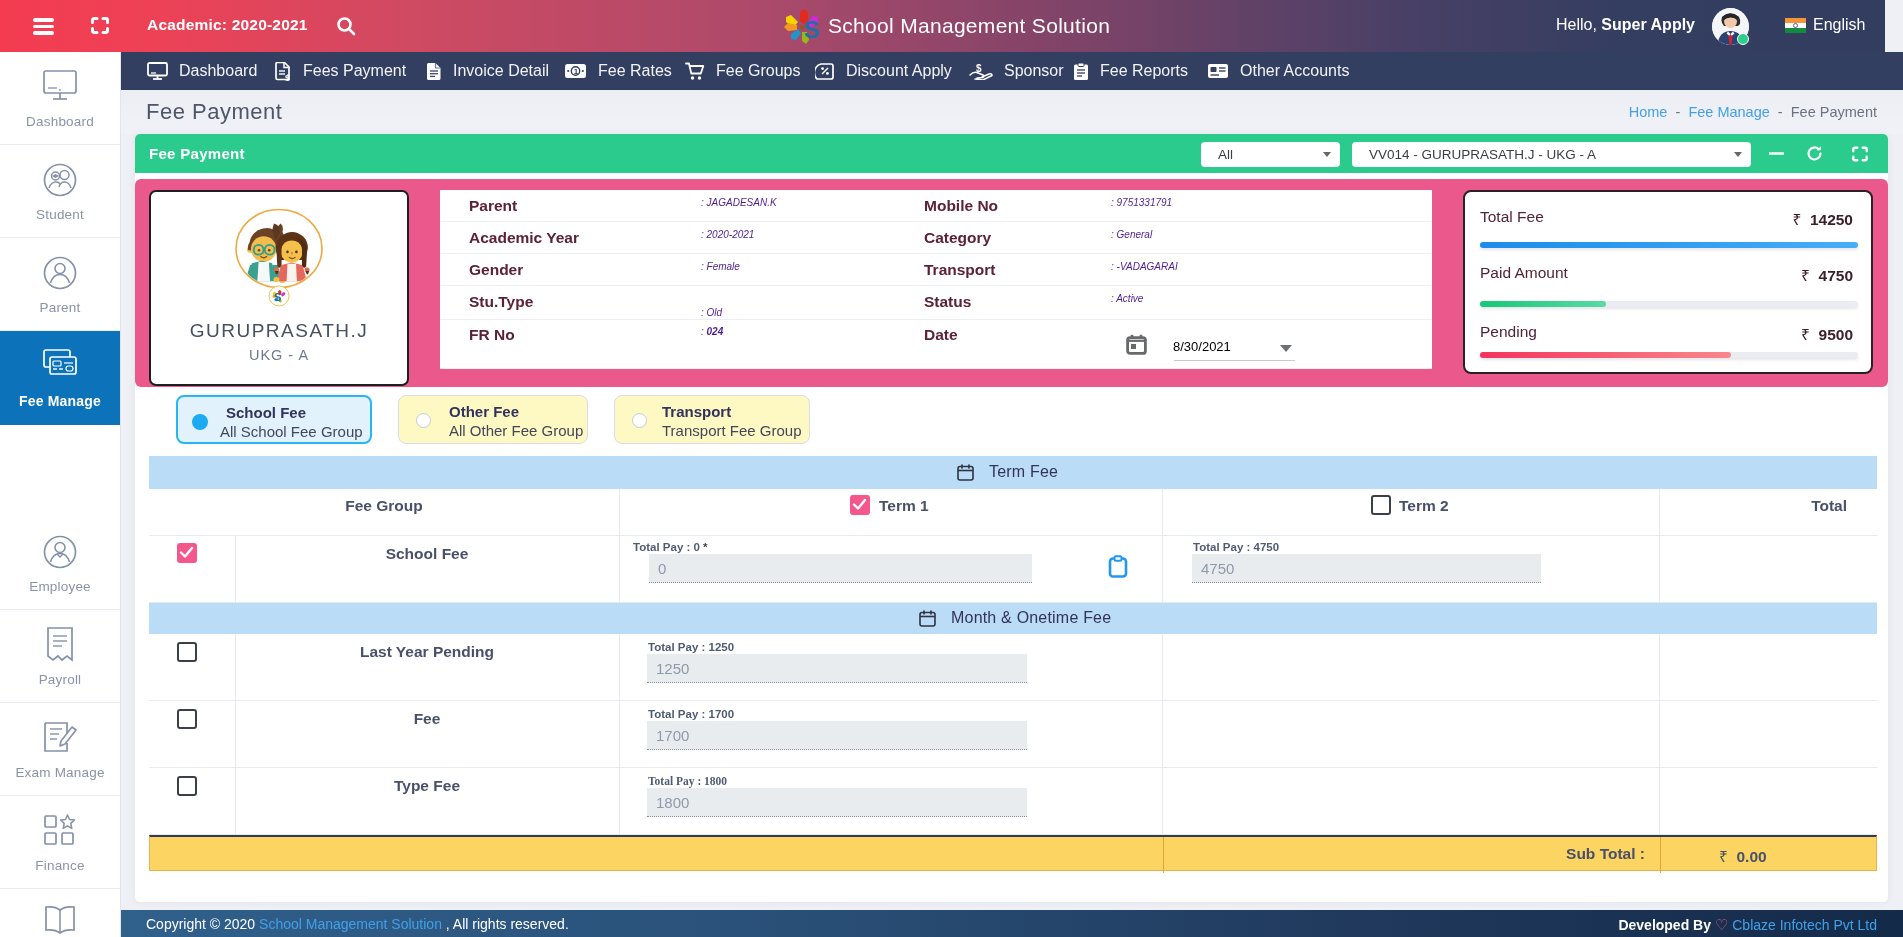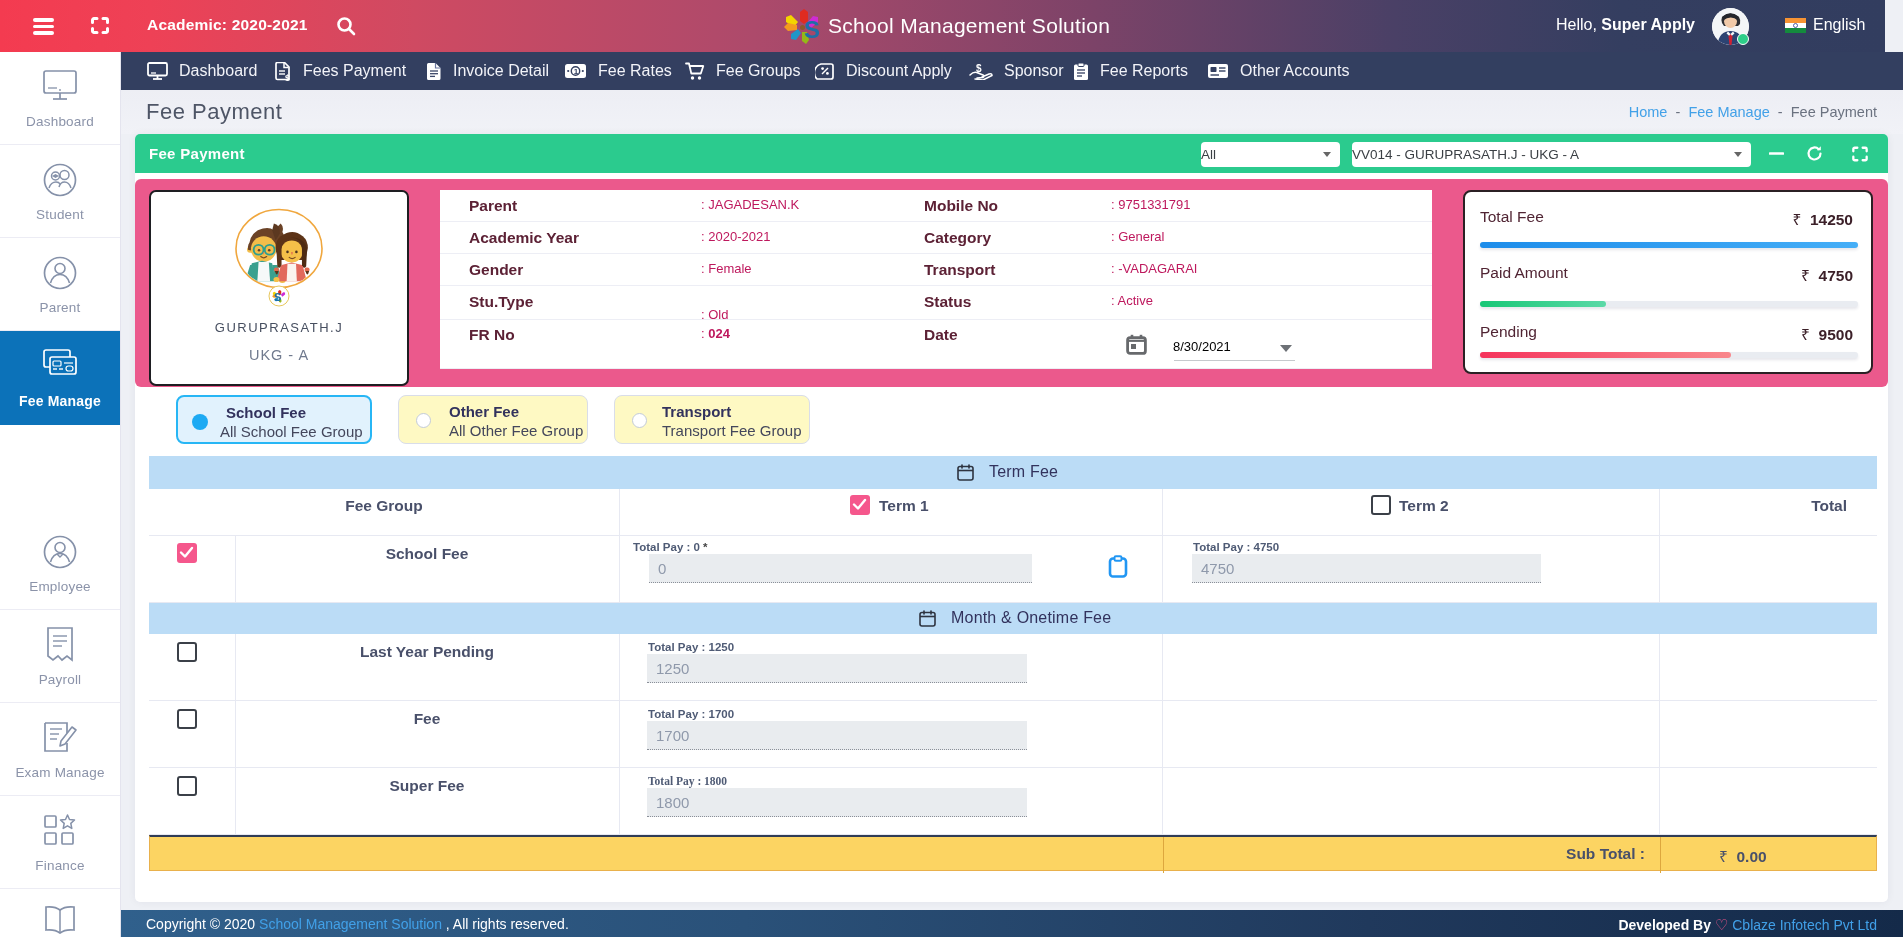--- a/index.html
+++ b/index.html
@@ -36,33 +36,33 @@
 
 #titlerow { position:absolute; left:121px; top:90px; width:1782px; height:44px; background:linear-gradient(180deg,#edeef4,#f1f2f7); }
 #pgtitle { position:absolute; left:25px; top:9px; font-size:22px; color:#4e5566; letter-spacing:.5px; }
 #crumb { position:absolute; right:26px; top:14px; font-size:14.5px; color:#6b7280; }
 #crumb a { color:#42a1e8; text-decoration:none; }
 
 
 #card { position:absolute; left:135px; top:134px; width:1753px; height:768px; background:#fff; border-radius:5px; box-shadow:0 0 8px rgba(40,40,70,.06); }
 #greenbar { position:absolute; left:0; top:0; width:1753px; height:39px; background:#2bcb8e; border-radius:5px 5px 0 0; }
 #greenbar .t { position:absolute; left:14px; top:11px; color:#fff; font-weight:bold; font-size:15px; letter-spacing:.3px; }
-.gsel { position:absolute; top:8px; height:25px; background:#fff; border-radius:4px; font-size:13.5px; color:#3a3f44; line-height:25px; padding-left:0; }
+.gsel { position:absolute; top:8px; height:25px; background:#fff; border-radius:4px; font-size:13.5px; color:#3a3f44; line-height:25px; padding-left:17px; }
 .gsel .car { position:absolute; right:9px; top:10px; width:0; height:0; border-left:4.5px solid transparent; border-right:4.5px solid transparent; border-top:5px solid #666; }
 .gico { position:absolute; top:0; height:39px; display:flex; align-items:center; color:#fff; }
 
 
 #pink { position:absolute; left:0; top:45px; width:1753px; height:208px; background:#eb598c; border-radius:6px; }
 #stucard { position:absolute; left:14px; top:11px; width:260px; height:196px; background:#fff; border:2px solid #1e1e22; border-radius:7px; }
-#stuname { position:absolute; top:128px; width:100%; text-align:center; font-size:13px; color:#474f60; letter-spacing:1.5px; }
+#stuname { position:absolute; top:128px; width:100%; text-align:center; font-size:19px; color:#474f60; letter-spacing:1.5px; }
 #stuclass { position:absolute; top:155px; width:100%; text-align:center; font-size:14.5px; color:#707a8e; letter-spacing:1px; }
 #details { position:absolute; left:305px; top:11px; width:992px; height:179px; background:#fff; }
 #details .row { position:absolute; left:0; width:992px; border-bottom:1px solid #edeef5; }
 #details .lb { position:absolute; font-weight:bold; color:#5c2135; font-size:15.5px; }
-#details .vl { position:absolute; color:#be185d; font-size:13px; }
+#details .vl { position:absolute; color:#4c1d95; font-size:10px;font-style:italic; }
 #stats { position:absolute; left:1328px; top:11px; width:410px; height:184px; background:#fff; border:2px solid #2b2024; border-radius:8px; }
 #stats .sl { position:absolute; left:15px; font-size:15.5px; color:#502433; }
 #stats .sv { position:absolute; right:18px; font-size:15.5px; color:#3c2029; font-weight:bold; }
 .track { position:absolute; left:15px; width:378px; height:6px; border-radius:3px; background:#e9ecf1; box-shadow:0 2px 3px rgba(50,50,93,.12); }
 .fill { position:absolute; left:0; top:0; height:6px; border-radius:3px; }
 
 
 .tab { position:absolute; top:261px; height:49px; background:#fef9c3; border:1px solid #d9dde9; border-radius:8px; }
 .tab.sel { background:#e1f2fd; border:2px solid #27b6f5; }
 .tab .ti { font-weight:bold; font-size:15px; color:#32325d; position:absolute; top:7px; }
@@ -514,21 +514,21 @@
       <div class="cbx" style="left:28px;top:253px"></div>
       <div class="feelbl" style="left:86px;top:254px;width:384px;text-align:center;">Fee</div>
       <div class="tplbl" style="left:499px;top:252px;">Total Pay : 1700</div>
       <div class="tpinput" style="left:498px;top:265px;width:380px;">1700</div>
       <div class="hdrw" style="top:312px;height:67px;"></div>
       <div class="vline" style="left:86px;top:312px;height:67px"></div>
       <div class="vline" style="left:470px;top:312px;height:67px"></div>
       <div class="vline" style="left:1013px;top:312px;height:67px"></div>
       <div class="vline" style="left:1510px;top:312px;height:67px"></div>
       <div class="cbx" style="left:28px;top:320px"></div>
-      <div class="feelbl" style="left:86px;top:321px;width:384px;text-align:center;">Super Fee</div>
+      <div class="feelbl" style="left:86px;top:321px;width:384px;text-align:center;">Type Fee</div>
       <div class="tplbl" style="left:499px;top:319px;font-family:Liberation Serif, serif;">Total Pay : 1800</div>
       <div class="tpinput" style="left:498px;top:332px;width:380px;">1800</div>
       <div id="subrow" style="top:379px;">
         <div class="d" style="left:1013px"></div>
         <div class="d" style="left:1510px"></div>
 <div class="feelbl" style="left:1280px;top:8px;width:215px;text-align:right;">Sub Total :</div>
 <div class="feelbl" style="left:1569px;top:8px;"><span style="font-weight:normal">₹</span>&nbsp; 0.00</div>
       </div>
     </div>
 </div>

